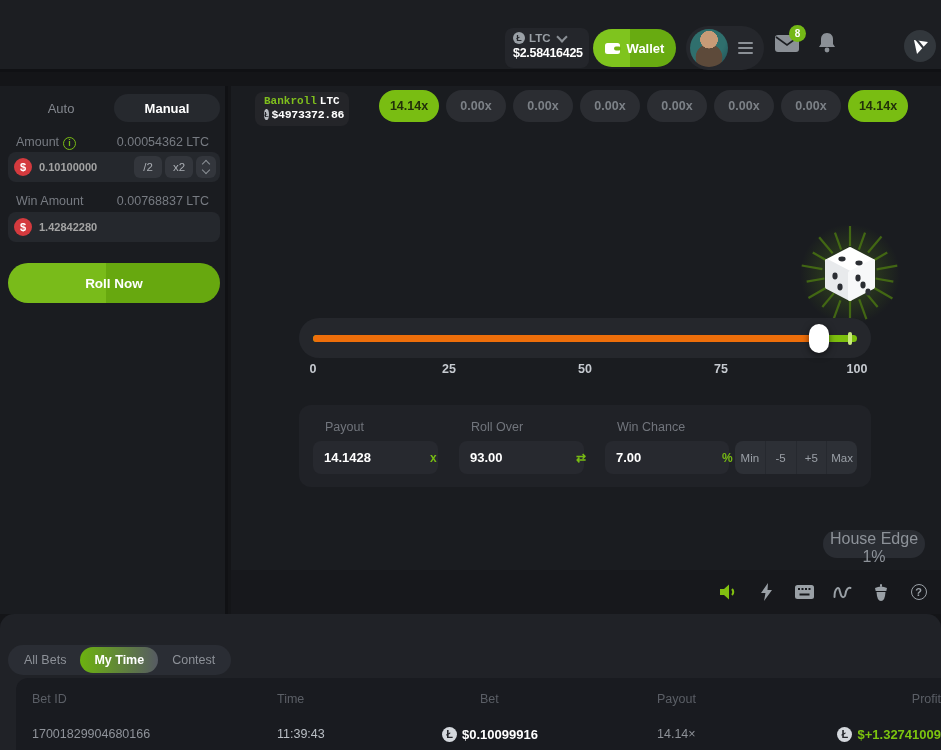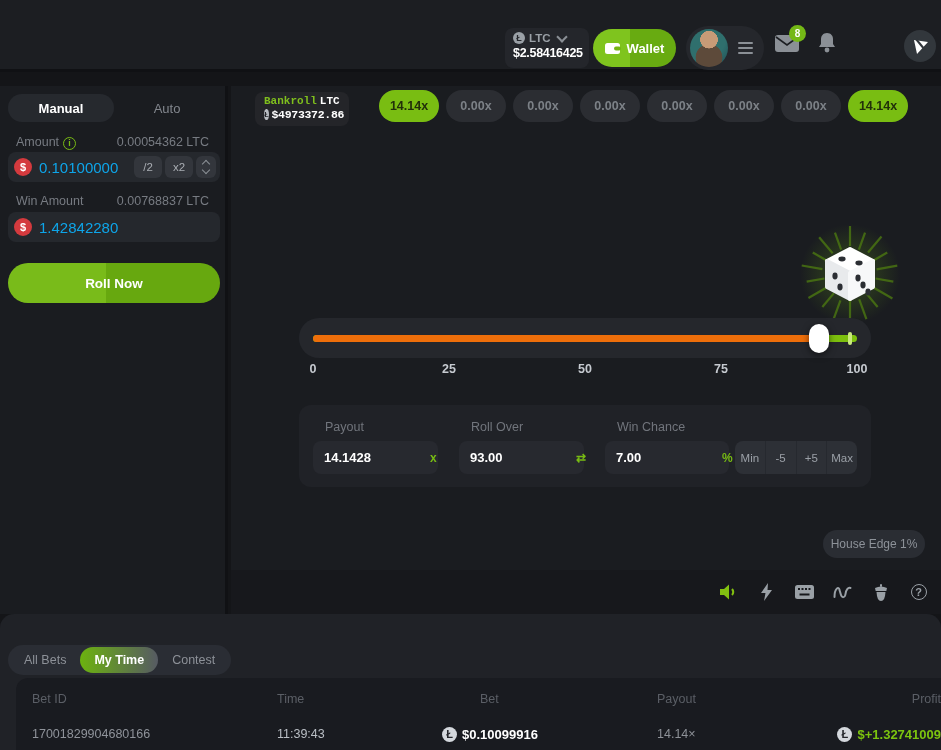--- a/index.html
+++ b/index.html
@@ -54,21 +54,21 @@
   .row-label { position:absolute; left:16px; right:16px; display:flex;
     justify-content:space-between; align-items:center; color:#777b82; font-size:12.5px; }
   .info-ic { display:inline-flex; width:13px; height:13px; border:1.5px solid #77bb13;
     border-radius:50%; color:#77bb13; font-size:9px; font-weight:bold;
     align-items:center; justify-content:center; margin-left:4px; font-style:normal; }
   .field { position:absolute; left:8px; width:212px; height:30px; background:#25282d;
     border-radius:8px; display:flex; align-items:center; padding:0 4px 0 6px; }
   .coin-red { width:18px; height:18px; border-radius:50%; background:#d43a3e; color:#fff;
     font-weight:bold; font-size:11px; display:flex; align-items:center; justify-content:center; flex:none; }
   .field input { flex:1; min-width:0; background:transparent; border:none; outline:none;
-    color:#0ea5e9; font-weight:normal; font-size:15px; font-family:inherit; padding:0 0 0 7px; }
+    color:#a3a3a3; font-weight:bold; font-size:11px; font-family:inherit; padding:0 0 0 7px; }
   .mini-btn { width:28px; height:22px; background:#33363c; border:none; border-radius:6px;
     color:#a9adb3; font-size:11.5px; font-family:inherit; cursor:pointer; margin-left:3px; flex:none; }
   .stepper { width:20px; height:22px; background:#33363c; border-radius:6px; margin-left:3px;
     display:flex; flex-direction:column; align-items:center; justify-content:center; cursor:pointer; flex:none; }
   .stepper i { width:6px; height:6px; border-right:1.5px solid #8b9096; border-bottom:1.5px solid #8b9096; }
   .stepper .up { transform:rotate(-135deg); margin-bottom:1px; }
   .stepper .dn { transform:rotate(45deg); margin-top:-1px; }
   .roll-btn { position:absolute; left:8px; top:177px; width:212px; height:40px; border:none;
     border-radius:20px; cursor:pointer; color:#fff; font-weight:bold; font-size:13.5px; font-family:inherit;
     background:linear-gradient(90deg,#79bb1a 0 46%,#67a80f 46% 100%); }
@@ -115,21 +115,21 @@
   .pill input { width:70px; background:transparent; border:none; outline:none; color:#fff;
     font-weight:bold; font-size:13px; font-family:inherit; }
   .suffix { margin-left:auto; color:#77bb13; font-size:12px; font-weight:bold; }
   .adjust-group { position:absolute; left:436px; top:36px; height:33px; width:122px;
     background:#2d3036; border-radius:8px; display:flex; overflow:hidden; }
   .adjust-group button { flex:1; background:transparent; border:none; color:#9ba0a7;
     font-size:11.5px; font-family:inherit; cursor:pointer; border-left:1px solid #26292f; }
   .adjust-group button:first-child { border-left:none; }
   .house-edge { position:absolute; left:592px; top:444px; width:102px; height:28px;
     background:#2a2d33; border:none; border-radius:14px; color:#8d9299;
-    font-size:12px; font-family:inherit; cursor:pointer; }
+    font-size:16px; font-family:inherit; cursor:pointer; }
   
   .toolbar { position:absolute; left:231px; top:570px; width:710px; height:44px;
     background:#17181c; display:flex; align-items:center; justify-content:flex-end;
     gap:19px; padding-right:13px; }
   .tool-ic { width:19px; height:19px; display:flex; align-items:center; justify-content:center; cursor:pointer; }
   .help-circle { width:16px; height:16px; border:1.5px solid #9aa0a6; border-radius:50%;
     color:#9aa0a6; font-size:11px; font-weight:bold; display:flex; align-items:center; justify-content:center; }
   
   .bets-panel { position:absolute; left:0; top:614px; width:941px; height:136px;
     background:#202227; border-radius:14px 14px 0 0; }
@@ -207,22 +207,22 @@
         <circle cx="16" cy="16" r="16" fill="#32373c"></circle>
         <path d="M16 1 A15 15 0 0 0 16 31 A11 11 0 0 1 16 1 Z" fill="#76b513" opacity="0.85"></path>
         <path d="M10 10 L24 12 L13 24 Z" fill="#fff"></path>
         <line x1="12" y1="9" x2="21" y2="20" stroke="#32373c" stroke-width="2"></line>
       </svg>
     </div>
   </header>
 
   <aside class="bet-panel">
     <div class="mode-tabs">
+      <div class="mode-tab">Auto</div>
       <div class="mode-tab active">Manual</div>
-      <div class="mode-tab">Auto</div>
     </div>
     <div class="row-label" style="top:49px;">
       <span><span>Amount</span><i class="info-ic">i</i></span>
       <span>0.00054362 LTC</span>
     </div>
     <div class="field" style="top:66px;">
       <span class="coin-red">$</span>
       <input value="0.10100000" style="">
       <button class="mini-btn">/2</button>
       <button class="mini-btn">x2</button>

